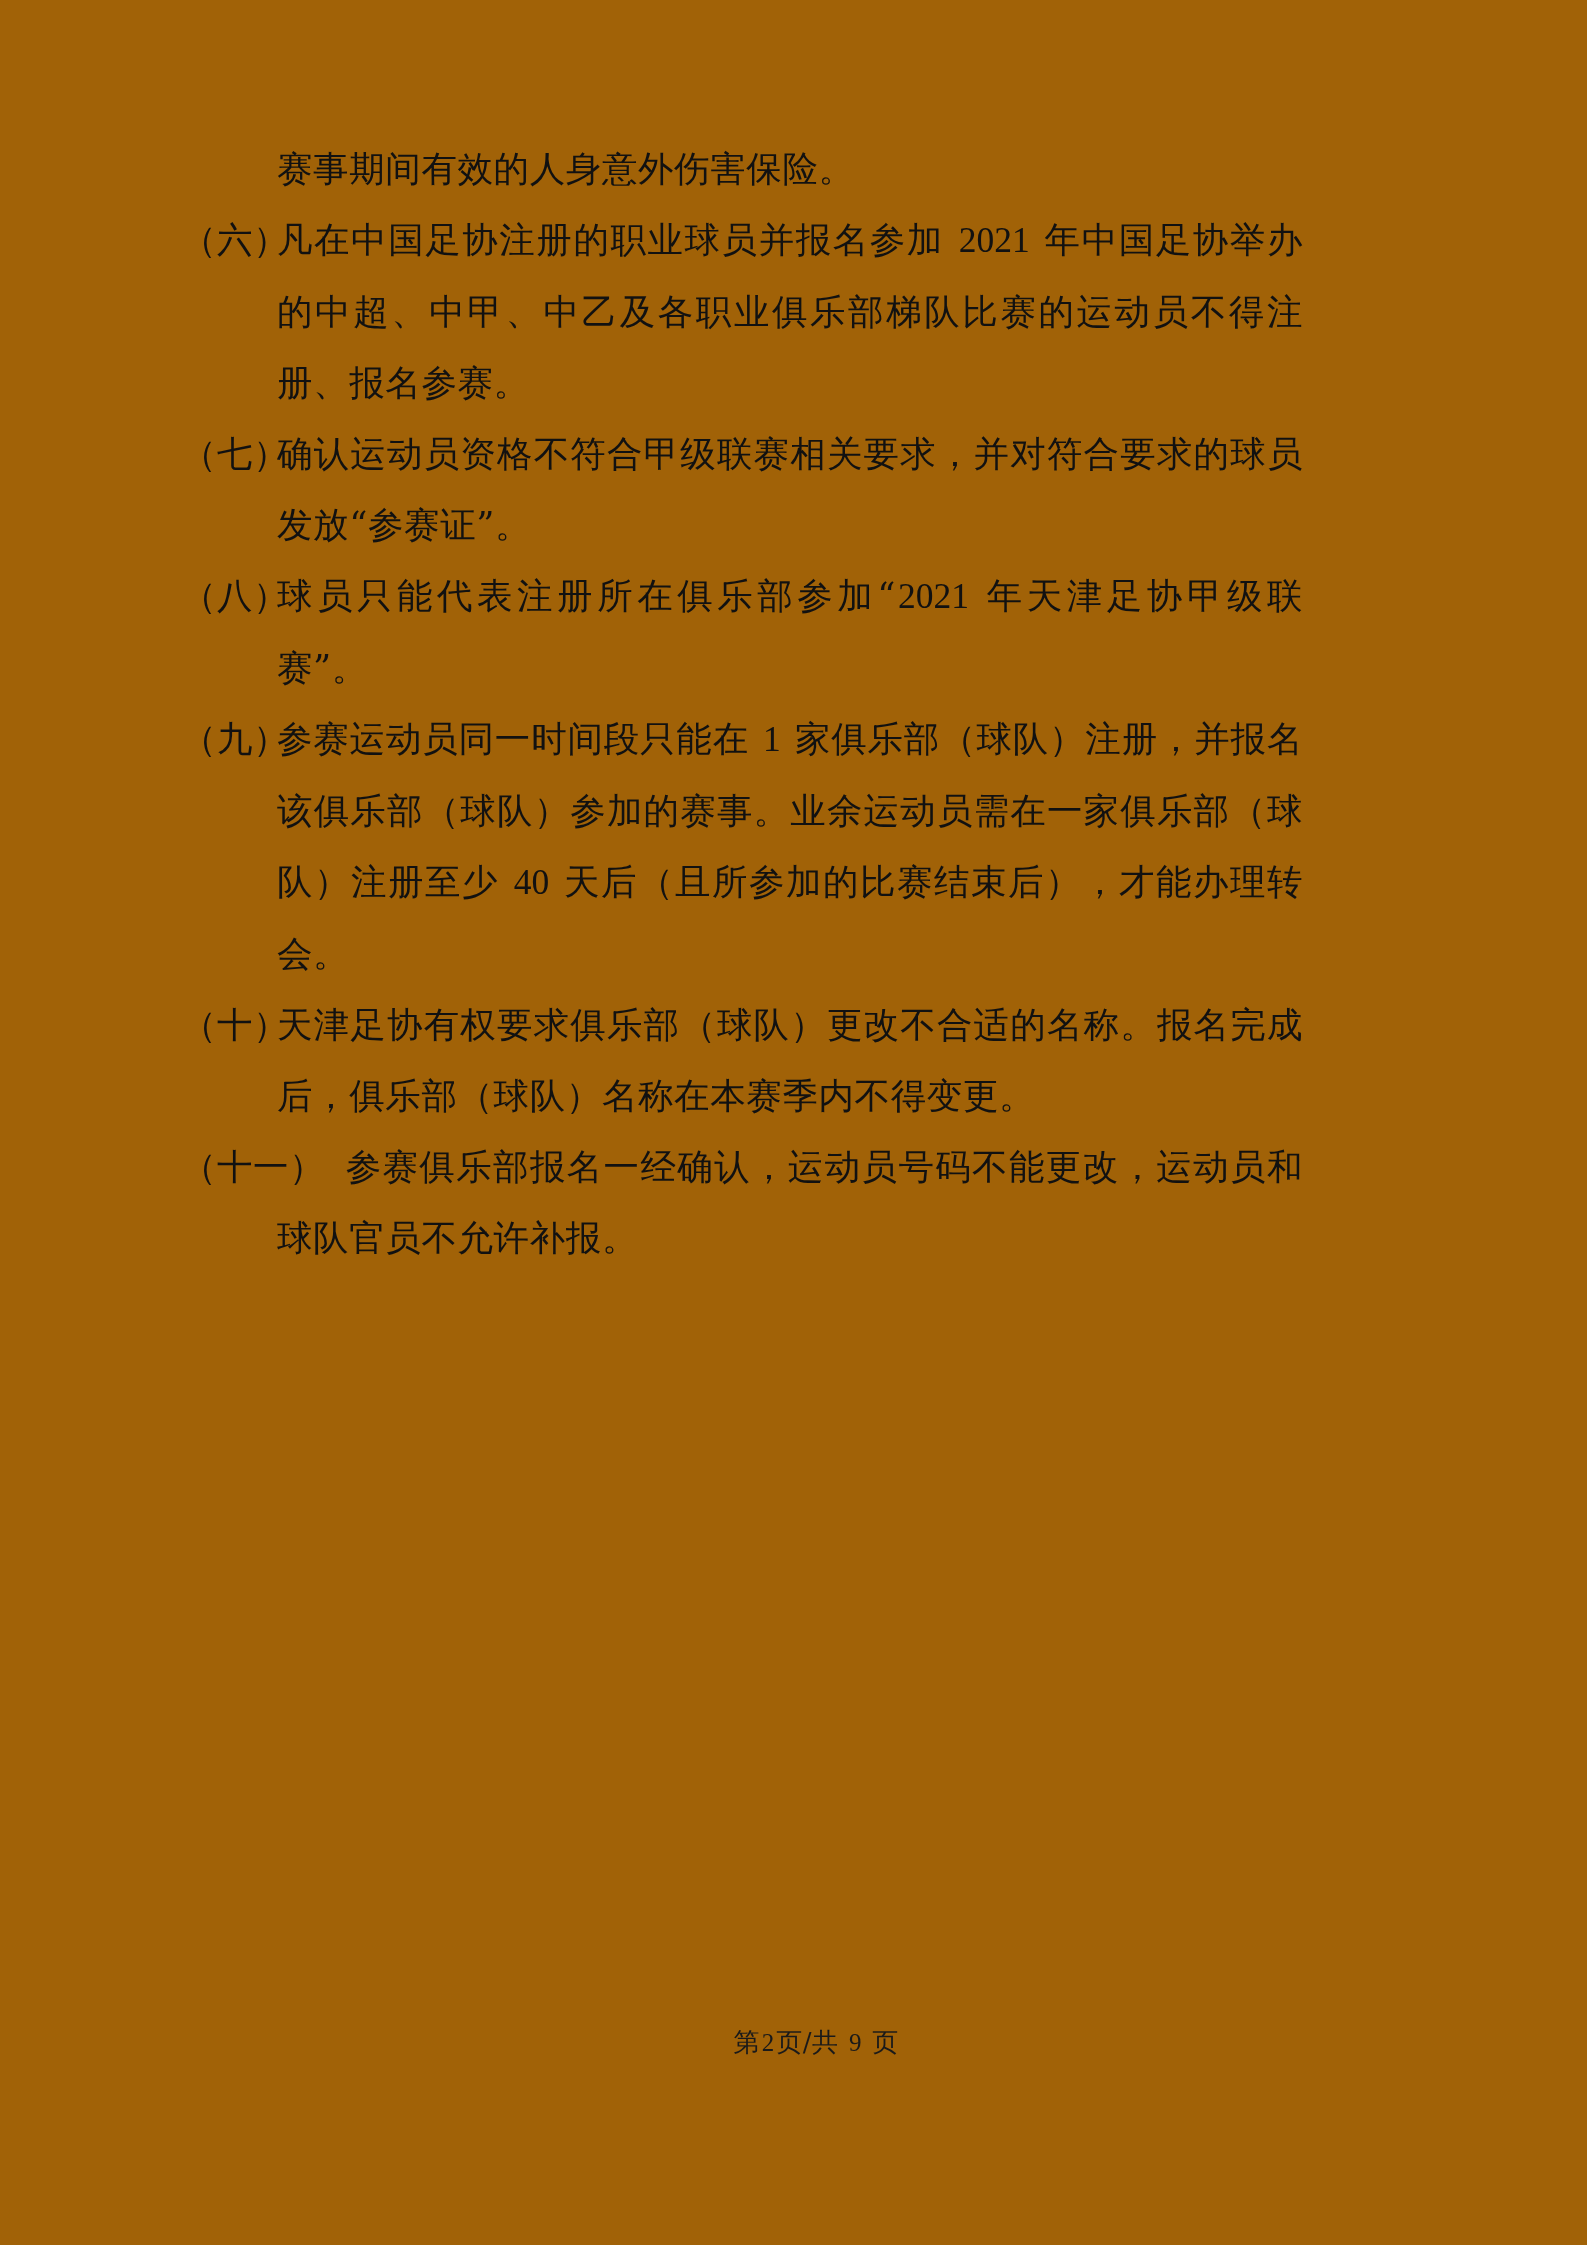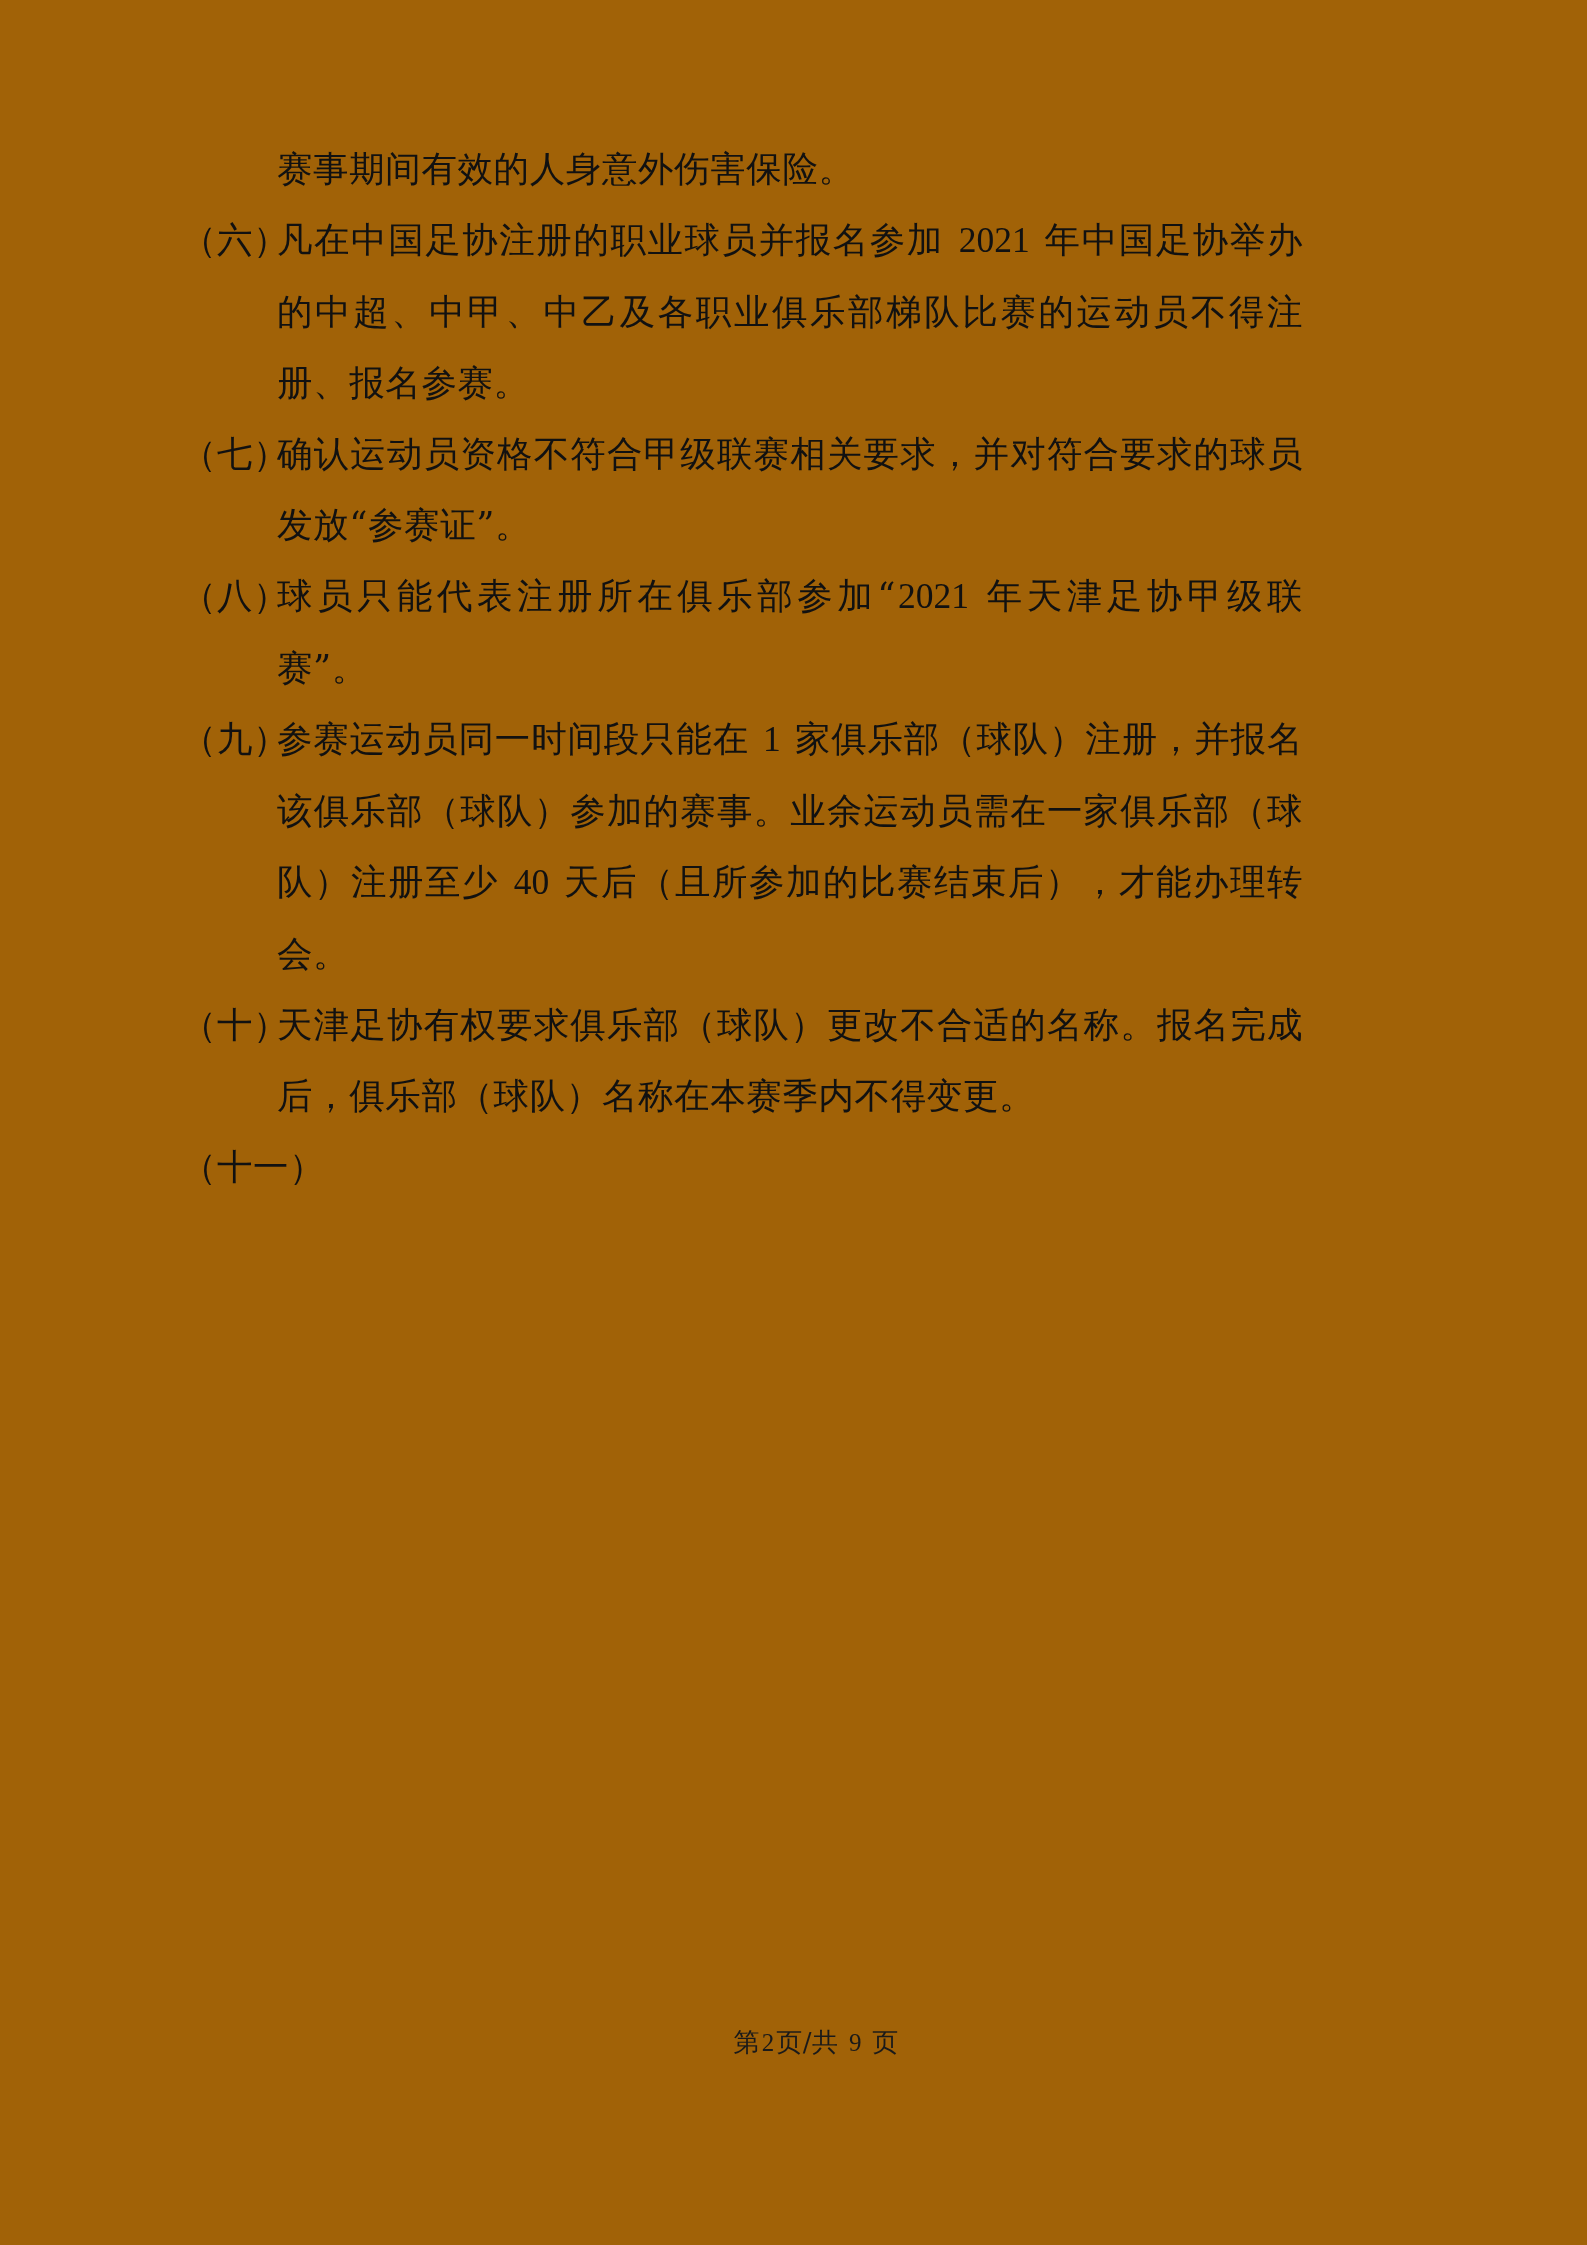--- a/index.html
+++ b/index.html
@@ -123,20 +123,21 @@
     </p>
 
     <p class="para item">
       <span class="marker">（十）</span>
       <span class="body-text">天津足协有权要求俱乐部（球队）更改不合适的名称。报名完成后，俱乐部（球队）名称在本赛季内不得变更。</span>
     </p>
 
     <p class="para item wide">
       <span class="marker">（十一）</span>
       <span class="lead"></span>
+      <span class="body-text">参赛俱乐部报名一经确认，运动员号码不能更改，运动员和球队官员不允许补报。</span>
     </p>
 
 
   </div>
 
   <div id="footer">
     <span>第<span class="num">2</span>页/共 <span class="num">9</span> 页</span>
   </div>
 
 </div>

